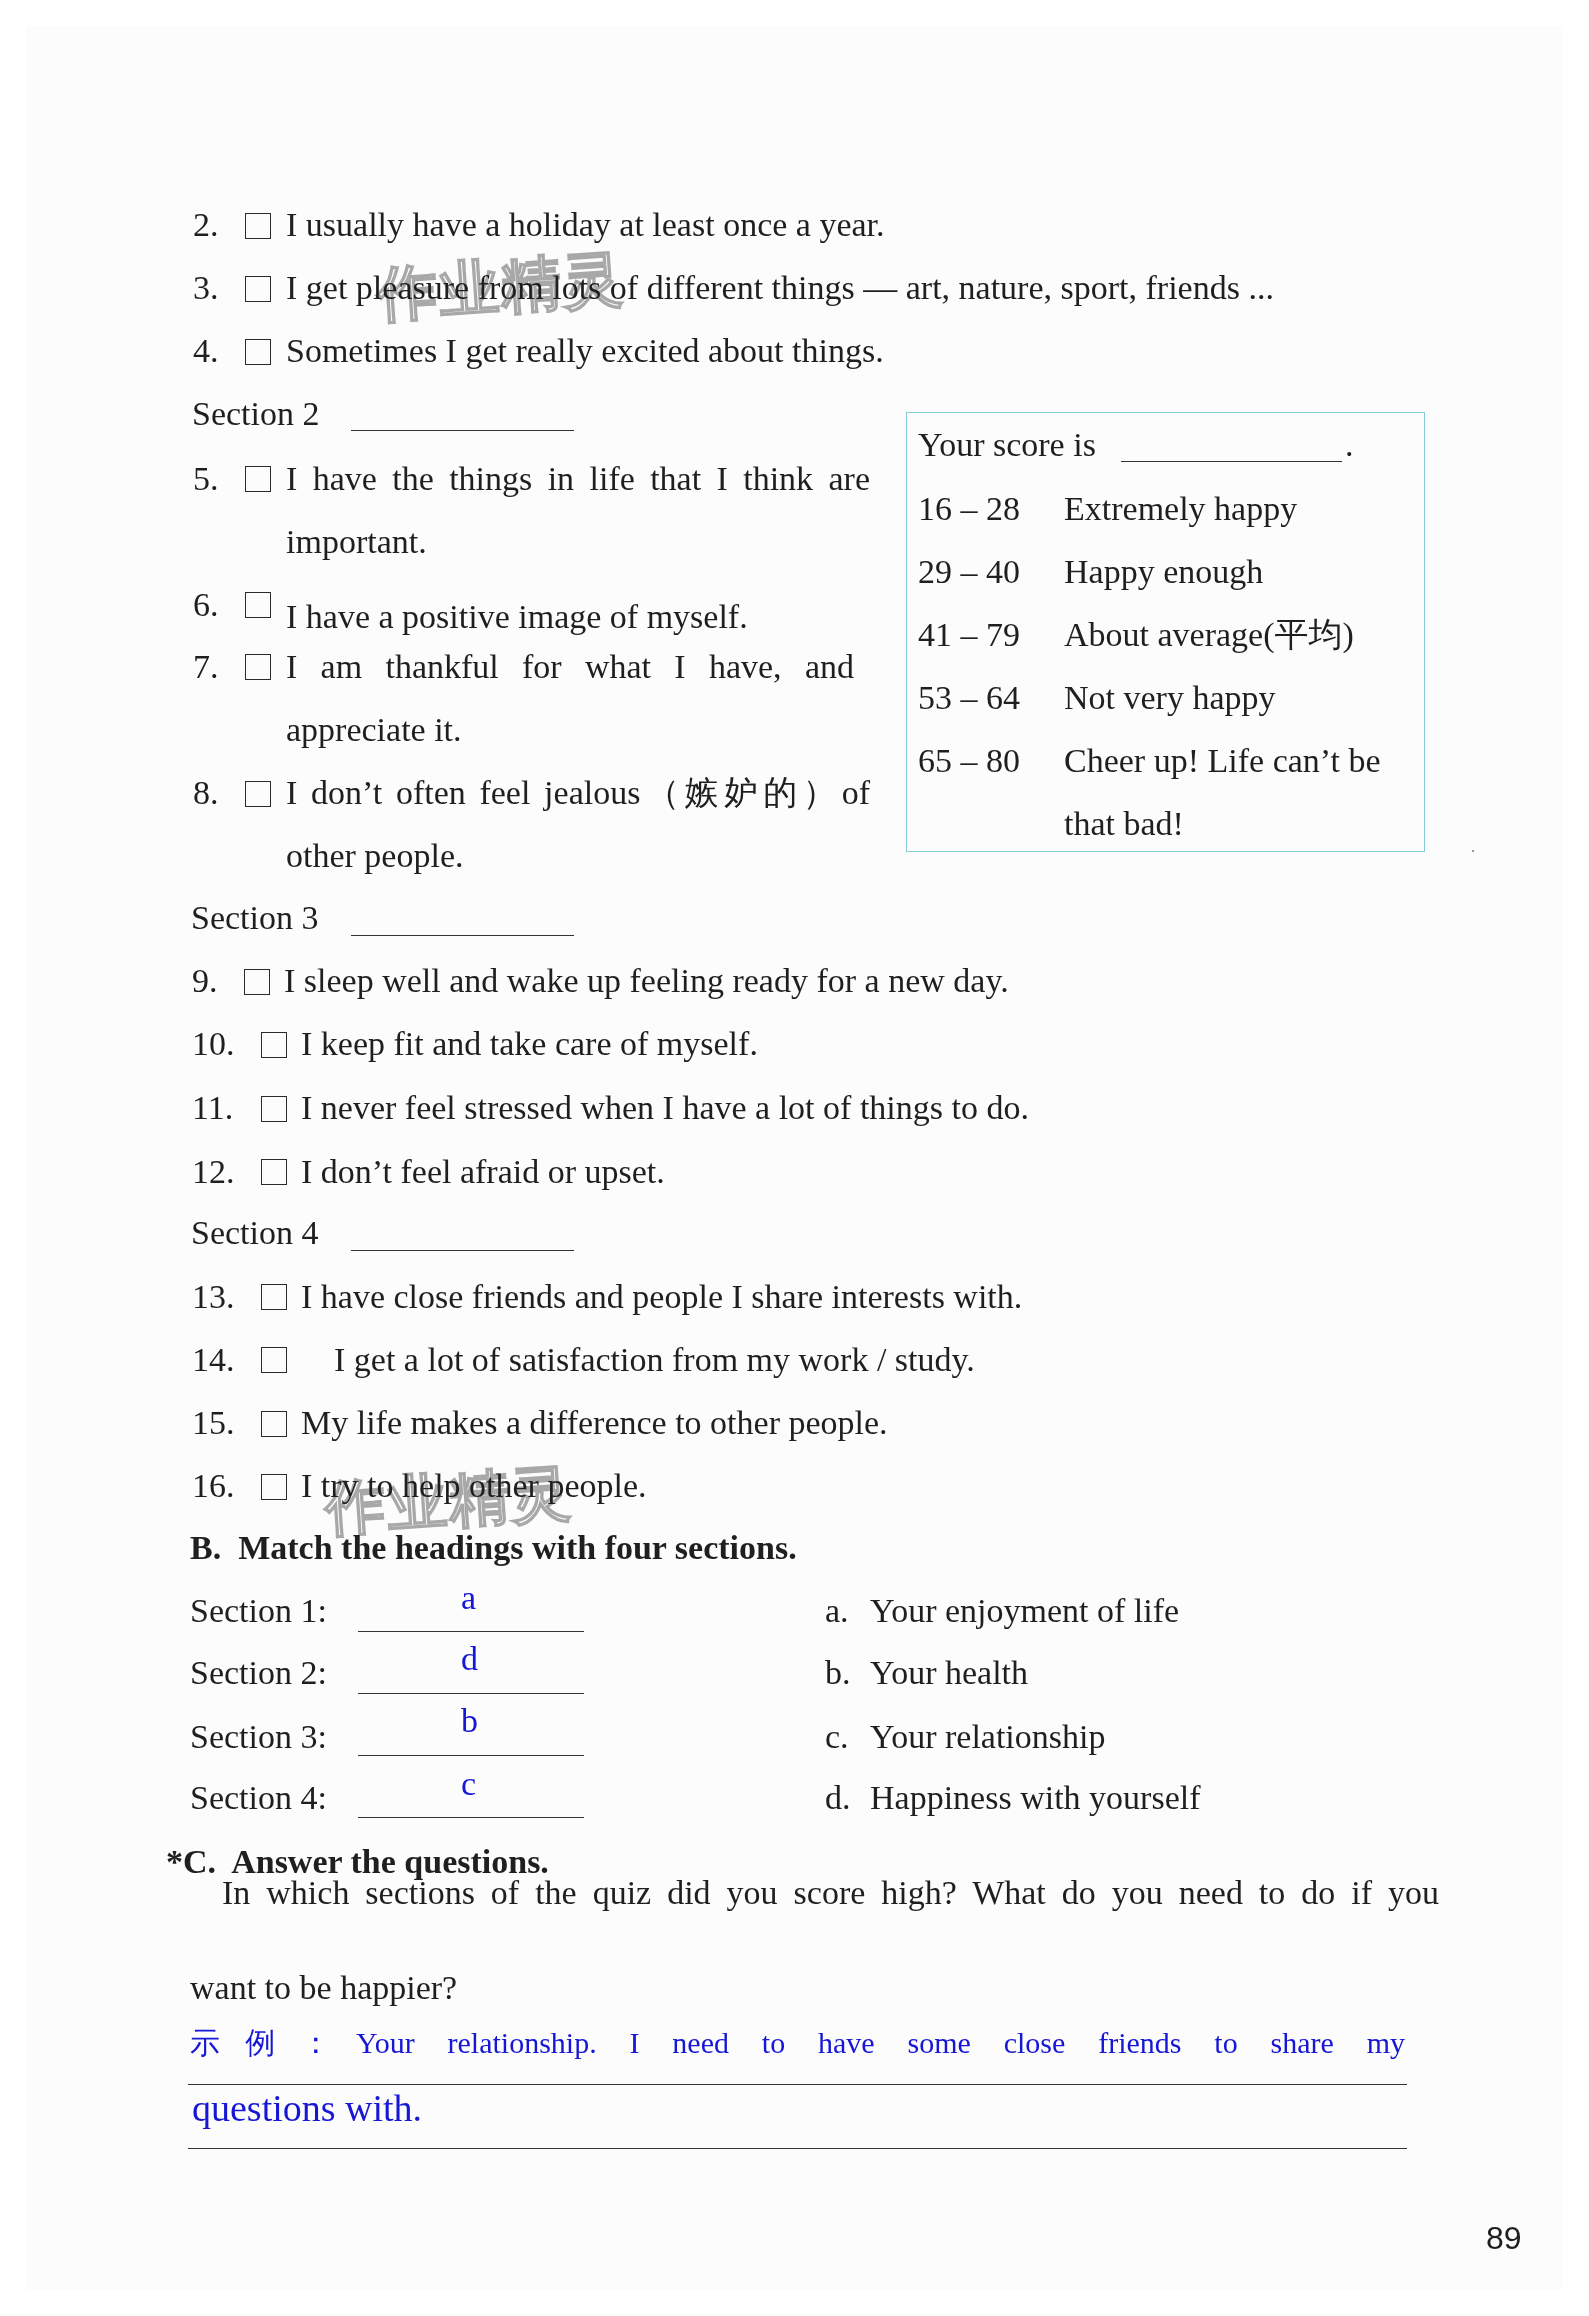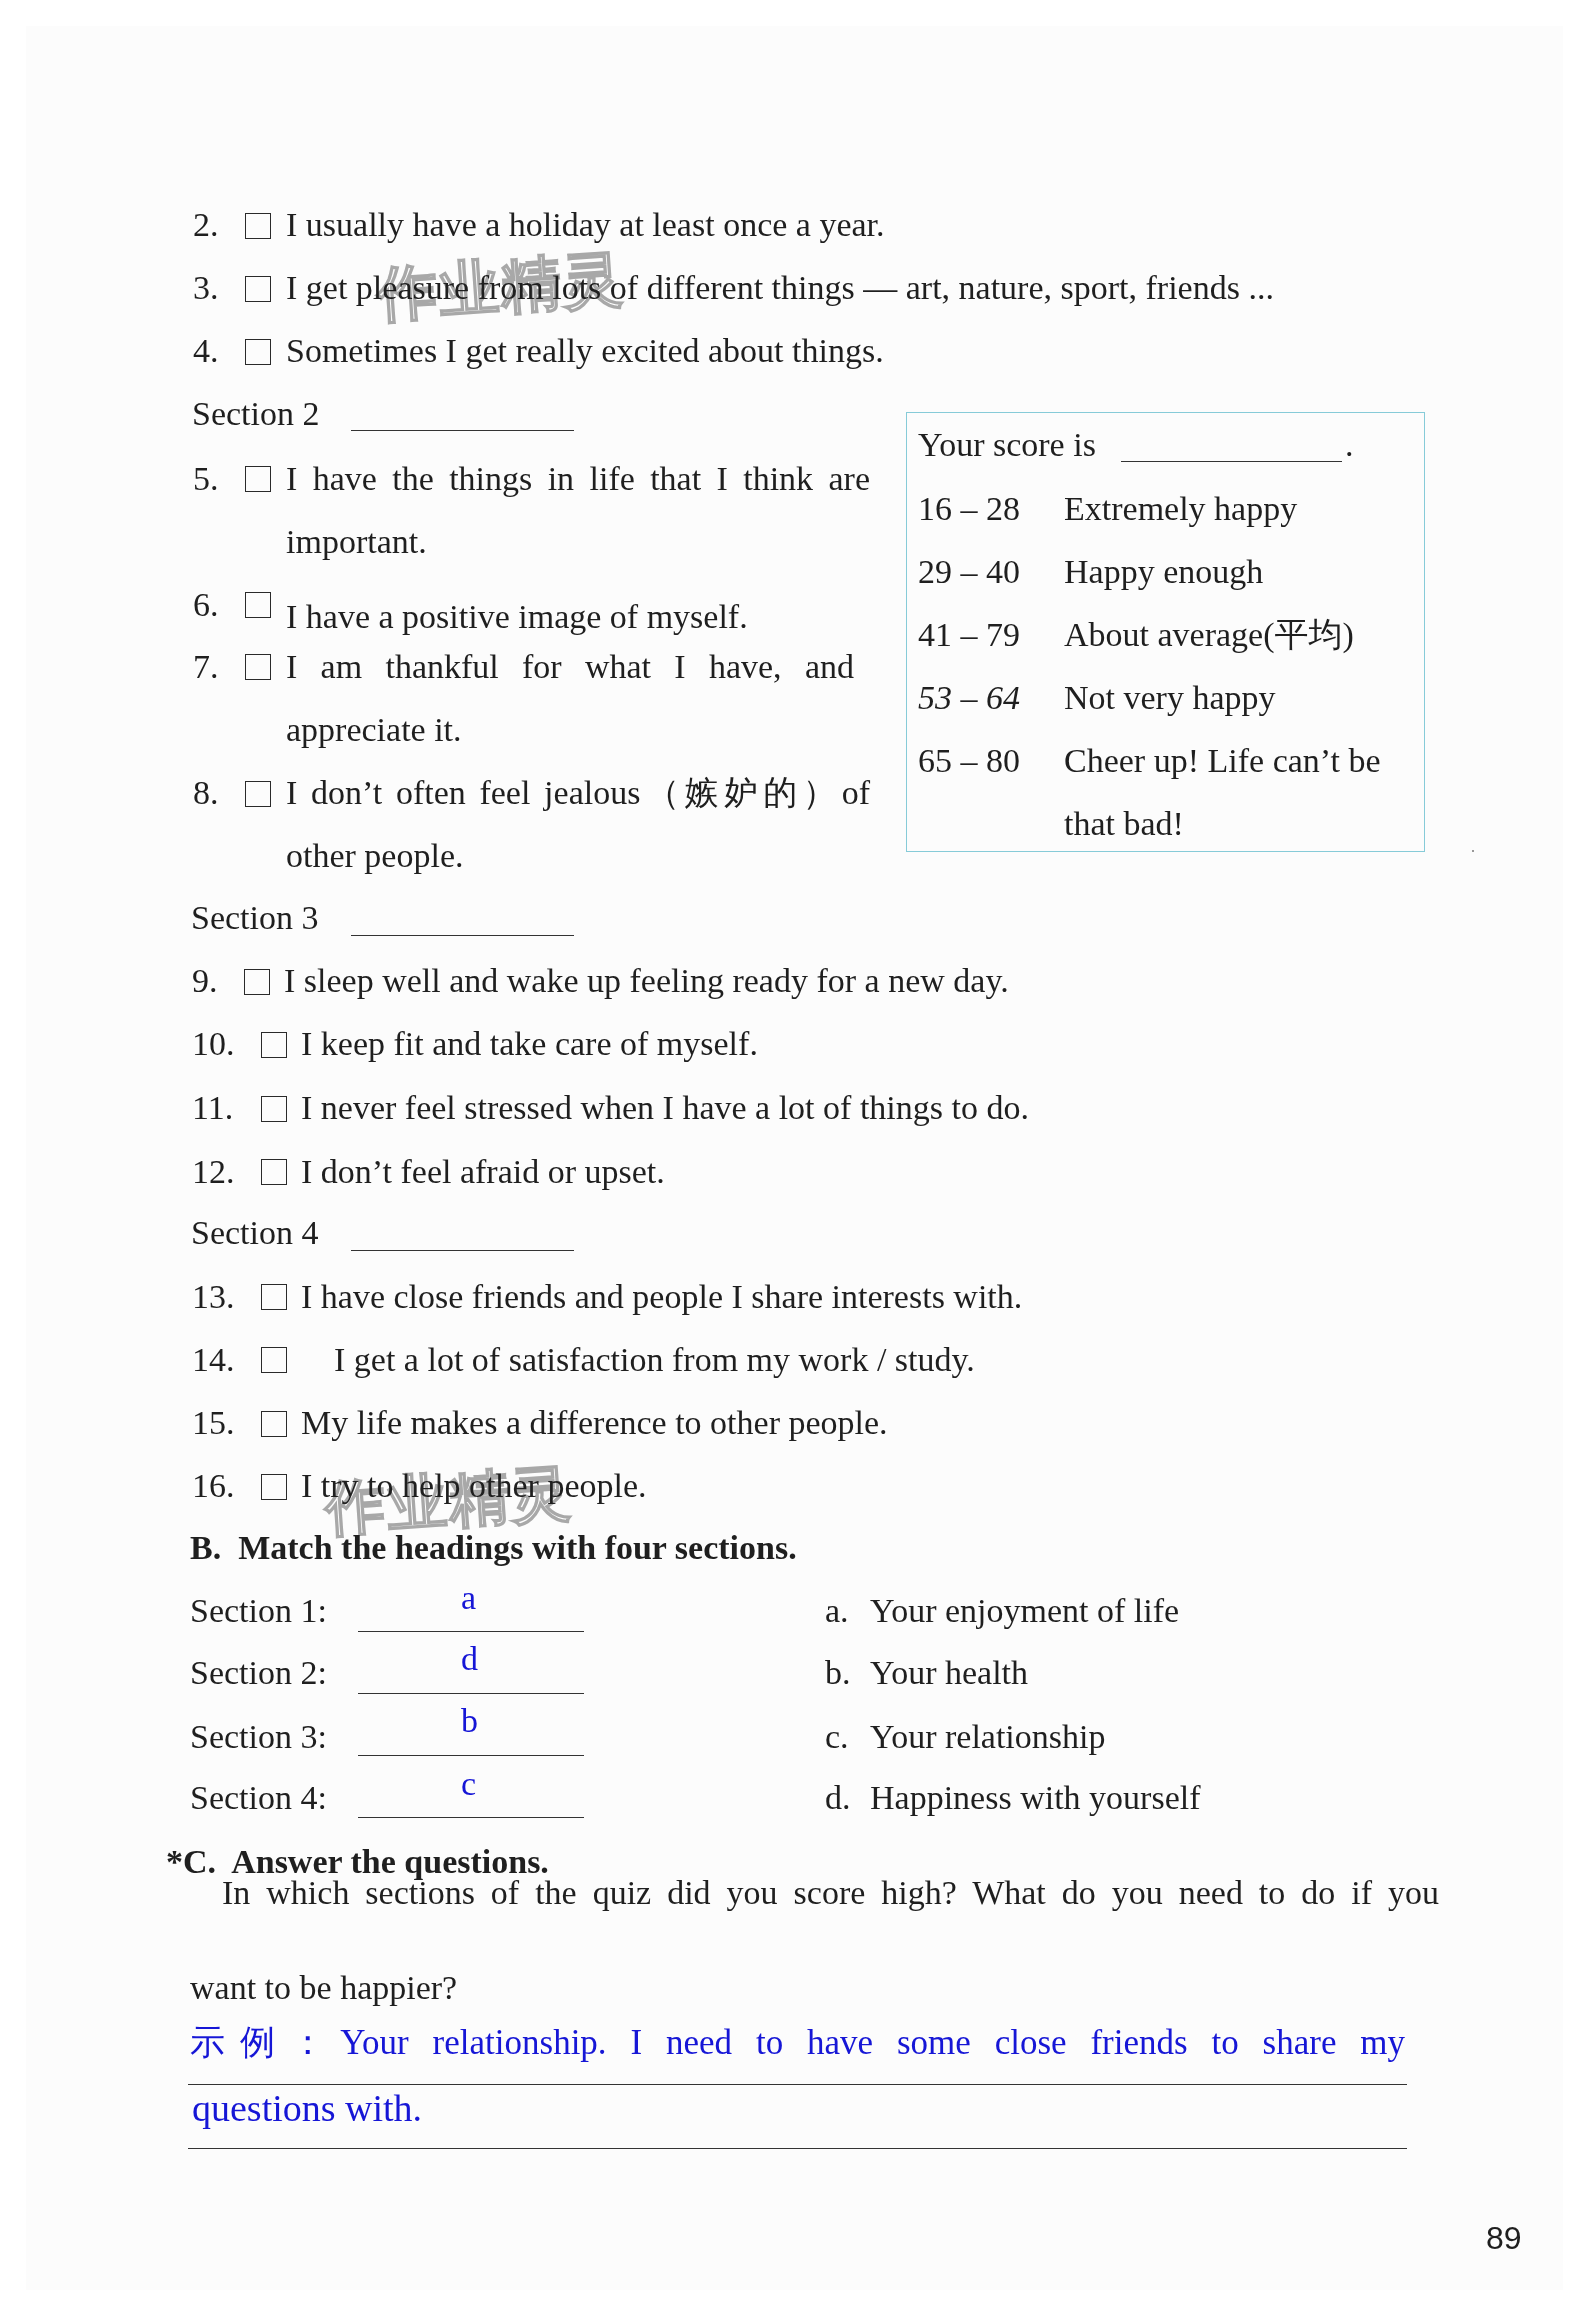--- a/index.html
+++ b/index.html
@@ -80,21 +80,21 @@
 <span class="blank" style="left:1121px; top:461px; width:221px;"></span>
 <span class="ln" style="left:1345px; top:426px;">.</span>
 
 <div>
   <span class="ln" style="left:918px; top:490px;">16 – 28</span>
   <span class="ln" style="left:1064px; top:490px;">Extremely happy</span>
   <span class="ln" style="left:918px; top:553px;">29 – 40</span>
   <span class="ln" style="left:1064px; top:553px;">Happy enough</span>
   <span class="ln" style="left:918px; top:616px;">41 – 79</span>
   <span class="ln" style="left:1064px; top:616px;">About average(平均)</span>
-  <span class="ln" style="left:918px; top:679px;font-style:italic;">53 – 64</span>
+  <span class="ln" style="left:918px; top:679px;">53 – 64</span>
   <span class="ln" style="left:1064px; top:679px;">Not very happy</span>
   <span class="ln" style="left:918px; top:742px;">65 – 80</span>
   <span class="ln" style="left:1064px; top:742px;">Cheer up! Life can’t be</span>
   <span class="ln" style="left:1064px; top:805px;">that bad!</span>
 </div>
 
 <span class="speck"></span>
 
 <span class="ln" style="left:191px; top:899px;">Section 3</span>
 <span class="blank" style="left:351px; top:935px; width:223px;"></span>
@@ -159,19 +159,19 @@
   <span class="blank" style="left:358px; top:1817px; width:226px;"></span>
   <span class="ln blue" style="left:461px; top:1765px;">c</span>
   <span class="ln" style="left:825px; top:1779px;">d.</span>
   <span class="ln" style="left:870px; top:1779px;">Happiness with yourself</span>
 </div>
 
 <span class="ln bold" style="left:166px; top:1843px; white-space:pre;">*C.  Answer the questions.</span>
 <span class="ln just" style="left:190px; top:1874px; width:1217px;margin-left:32px;">In which sections of the quiz did you score high? What do you need to do if you</span>
 <span class="ln" style="left:190px; top:1969px;">want to be happier?</span>
 
-<span class="ln blue just" style="left:190px; top:2024px; width:1215px; font-size:35px;">示例：Your relationship. I need to have some close friends to share my</span>
+<span class="ln blue just" style="left:190px; top:2024px; width:1215px; font-size:30px;">示例：Your relationship. I need to have some close friends to share my</span>
 <span class="blank" style="left:188px; top:2084px; width:1219px;"></span>
 <span class="ln blue" style="left:192px; top:2089px; font-size:38px;">questions with.</span>
 <span class="blank" style="left:188px; top:2148px; width:1219px;"></span>
 
 <span class="pagenum" style="left:1442px; top:2220px;margin-left:44px;">89</span>
 
 
 </body></html>

